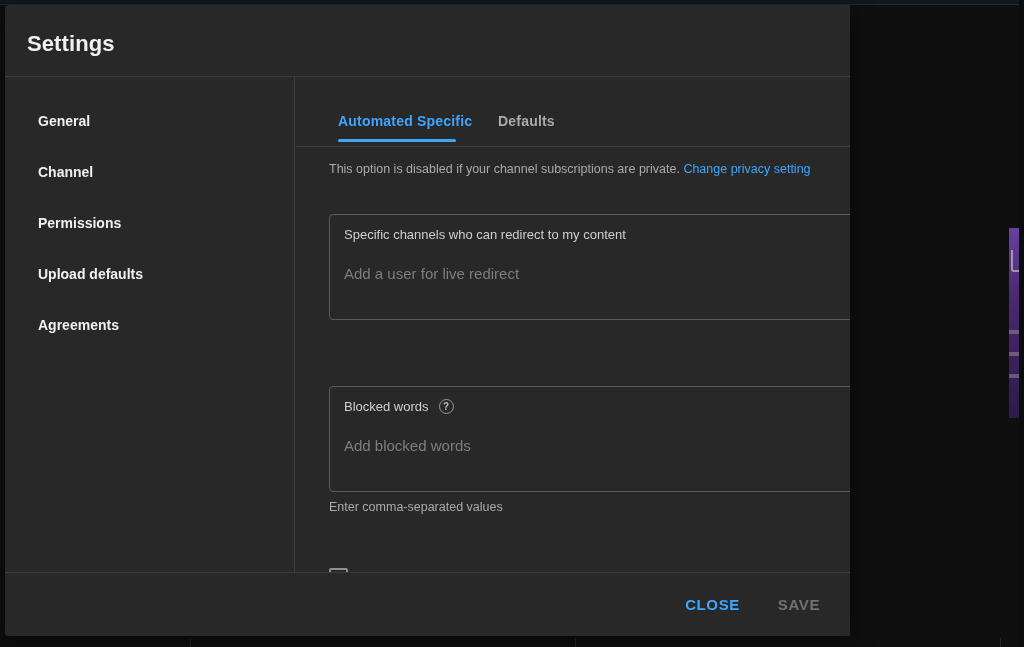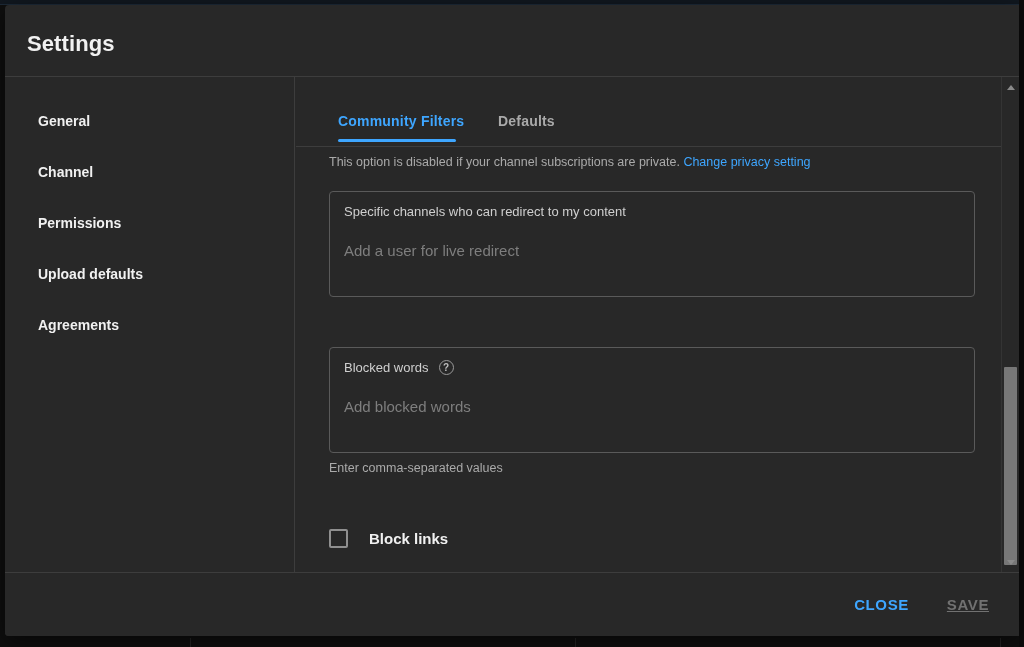--- a/index.html
+++ b/index.html
@@ -58,21 +58,21 @@
     position: absolute;
     left: 1019px; top: 0;
     width: 5px; height: 647px;
     background: #0c0c0c;
   }
 
   
   #dialog {
     position: absolute;
     left: 5px; top: 5px;
-    width: 1014px; height: 631px;
+    width: 845px; height: 631px;
     background: #282828;
     border-radius: 4px 0 0 4px;
     box-shadow: 0 6px 24px rgba(0,0,0,.55);
     overflow: hidden;
   }
 
   #dialog-header {
     position: absolute;
     left: 0; top: 0;
     width: 100%; height: 72px;
@@ -199,30 +199,30 @@
     font-size: 15px;
     color: #f1f1f1;
   }
   .check-label.disabled { color: #6d6d6d; }
   .check-label.strong { font-weight: bold; font-size: 15px; }
 
   .hint {
     font-size: 12.5px;
     color: #aaaaaa;
     line-height: 1.45;
-    margin-top: 6px;
+    margin-top: 13px;
   }
   .hint a {
     color: #3ea6ff;
     text-decoration: none;
     cursor: pointer;
   }
 
   .field {
-    margin-top: 20px;
+    margin-top: 36px;
     border: 1px solid #5a5a5a;
     border-radius: 4px;
     height: 106px;
     padding: 12px 14px 0 14px;
     position: relative;
     cursor: text;
   }
   .field-label {
     font-size: 13px;
     color: #cfcfcf;
@@ -314,21 +314,21 @@
     font-size: 15px;
     font-weight: bold;
     letter-spacing: .6px;
     background: none;
     border: none;
     font-family: inherit;
     cursor: pointer;
     padding: 8px 4px;
   }
   #close-button { color: #3ea6ff; }
-  #save-button  { color: #717171; cursor: default; text-decoration: underline; }
+  #save-button  { color: #717171; cursor: default; }
   #footer-left-fill {
     position: absolute;
     left: 0; bottom: 0;
     width: 291px; height: 64px;
     border-top: 1px solid #3d3d3d;
     background: #282828;
   }
 </style>
 </head>
 <body>
@@ -403,21 +403,21 @@
 
         <div class="check-row">
           <div class="cbox"></div>
           <span class="check-label strong">Block links</span>
         </div>
 
       </div>
     </div>
 
     <div id="tabbar">
-      <div class="tab active" id="tab-automated">Community Filters</div>
+      <div class="tab active" id="tab-automated">Automated Specific</div>
       <div class="tab" id="tab-defaults">Defaults</div>
       <div id="tab-underline"></div>
       <div id="tab-divider"></div>
     </div>
 
   </section>
 
   <div id="scrollbar">
     <div class="sb-arrow" id="sb-up">
         <span></span>

